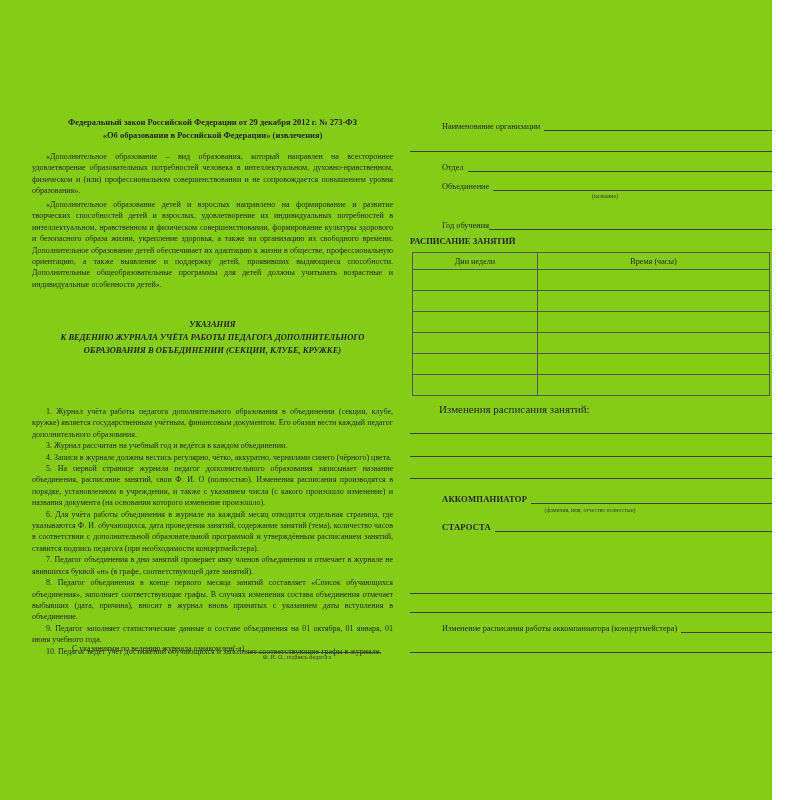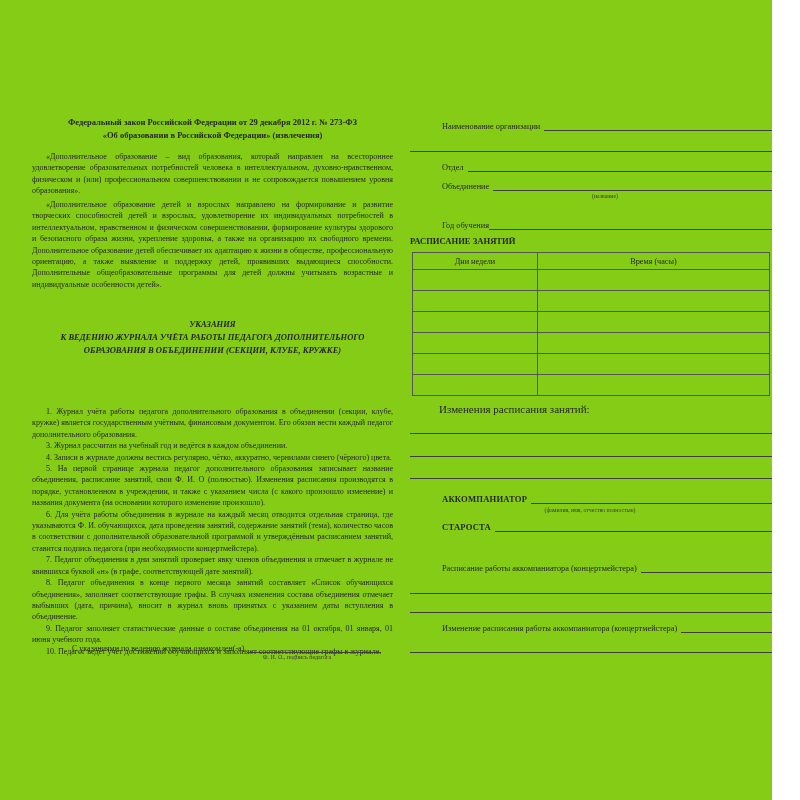--- a/index.html
+++ b/index.html
@@ -149,24 +149,20 @@
       <span class="ul"></span>
     </div>
     <div class="small-caption" style="top:507px;left:95px;width:170px">(фамилия, имя, отчество полностью)</div>
 
     <div class="frow" style="top:520px">
       <span class="flabel b">СТАРОСТА</span>
       <span class="ul"></span>
     </div>
 
 
-    <div class="frow" style="top:561px">
-      <span class="flabel">Расписание работы аккомпаниатора (концертмейстера)</span>
-      <span class="ul"></span>
-    </div>
     <div class="hrline" style="top:593px"></div>
     <div class="hrline" style="top:612px"></div>
 
     <div class="frow" style="top:621px">
       <span class="flabel">Изменение расписания работы аккомпаниатора (концертмейстера)</span>
       <span class="ul"></span>
     </div>
     <div class="hrline" style="top:652px"></div>
 
   </section>

